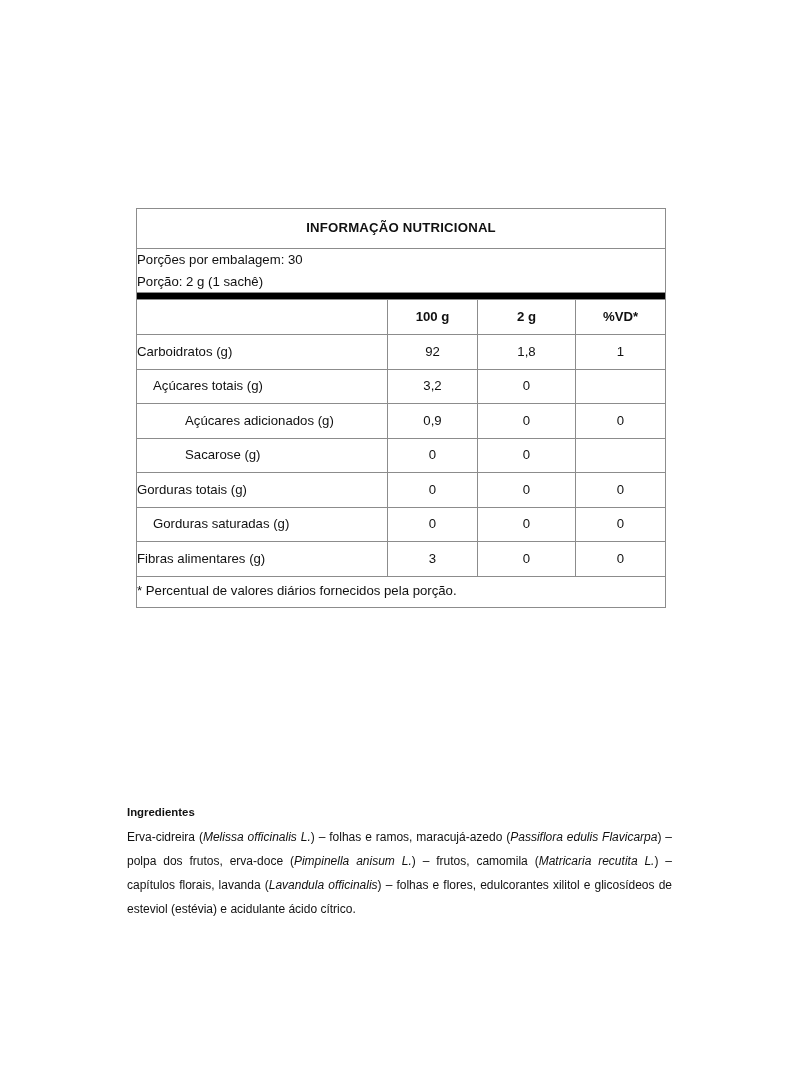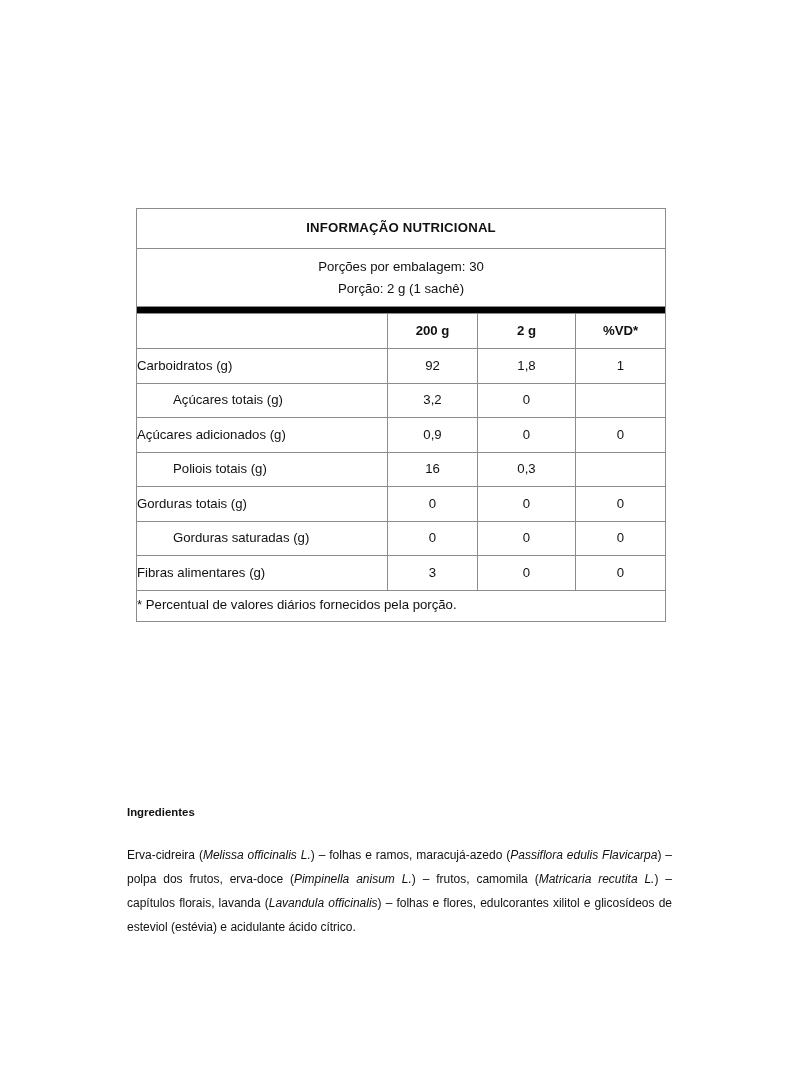--- a/index.html
+++ b/index.html
@@ -48,22 +48,21 @@
 
   .title-cell {
     text-align: center;
     font-weight: bold;
     font-size: 14px;
     letter-spacing: 0.2px;
     height: 40px;
   }
   .serving-cell {
     padding: 7px 0 9px 10px;
-    height: 58px;
-    text-align: center;
+    height: 44px;
   }
   .serving-line {
     font-size: 13.2px;
     line-height: 1.62;
     white-space: nowrap;
   }
 
   .blackbar-row td {
     border: none;
     padding: 0;
@@ -79,22 +78,22 @@
     font-weight: bold;
     font-size: 13.4px;
     height: 35px;
   }
   .hdr-blank { border-left: 1px solid #8c8c8c; }
 
   .lbl {
     padding-left: 10px;
     height: 34.5px;
   }
-  .lbl.ind1 { padding-left: 36px; }
-  .lbl.ind2 { }
+  .lbl.ind1 { padding-left: 16px; }
+  .lbl.ind2 { padding-left: 48px; }
 
   .val {
     text-align: center;
     height: 34.5px;
   }
 
   .foot-cell {
     padding: 8px 0 9px 10px;
     font-size: 11.6px;
     height: 31px;
@@ -103,21 +102,21 @@
   
   .ingredients {
     position: absolute;
     left: 127px;
     top: 806px;
     width: 545px;
   }
   .ing-title {
     font-weight: bold;
     font-size: 11.4px;
-    margin-bottom: 25px;
+    margin-bottom: 7px;
     color: #111111;
   }
   .ing-body {
     font-size: 12px;
     line-height: 2.0;
     text-align: justify;
     color: #111111;
   }
   .ing-body i { font-style: italic; }
 </style>
@@ -146,21 +145,21 @@
       </tr>
 
       <tr class="blackbar-row">
         <td colspan="4">
           <div class="blackbar"></div>
         </td>
       </tr>
 
       <tr>
         <td class="hdr-cell hdr-blank"></td>
-        <td class="hdr-cell">200 g</td>
+        <td class="hdr-cell">100 g</td>
         <td class="hdr-cell">2 g</td>
         <td class="hdr-cell">%VD*</td>
       </tr>
 
     </tbody>
     <tbody id="nutri-rows">
         <tr>
           <td class="lbl">Carboidratos (g)</td>
           <td class="val">92</td>
           <td class="val">1,8</td>
@@ -172,23 +171,23 @@
           <td class="val">0</td>
           <td class="val"></td>
         </tr>
         <tr>
           <td class="lbl ind2">Açúcares adicionados (g)</td>
           <td class="val">0,9</td>
           <td class="val">0</td>
           <td class="val">0</td>
         </tr>
         <tr>
-          <td class="lbl ind1">Poliois totais (g)</td>
-          <td class="val">16</td>
-          <td class="val">0,3</td>
+          <td class="lbl ind2">Sacarose (g)</td>
+          <td class="val">0</td>
+          <td class="val">0</td>
           <td class="val"></td>
         </tr>
         <tr>
           <td class="lbl">Gorduras totais (g)</td>
           <td class="val">0</td>
           <td class="val">0</td>
           <td class="val">0</td>
         </tr>
         <tr>
           <td class="lbl ind1">Gorduras saturadas (g)</td>

